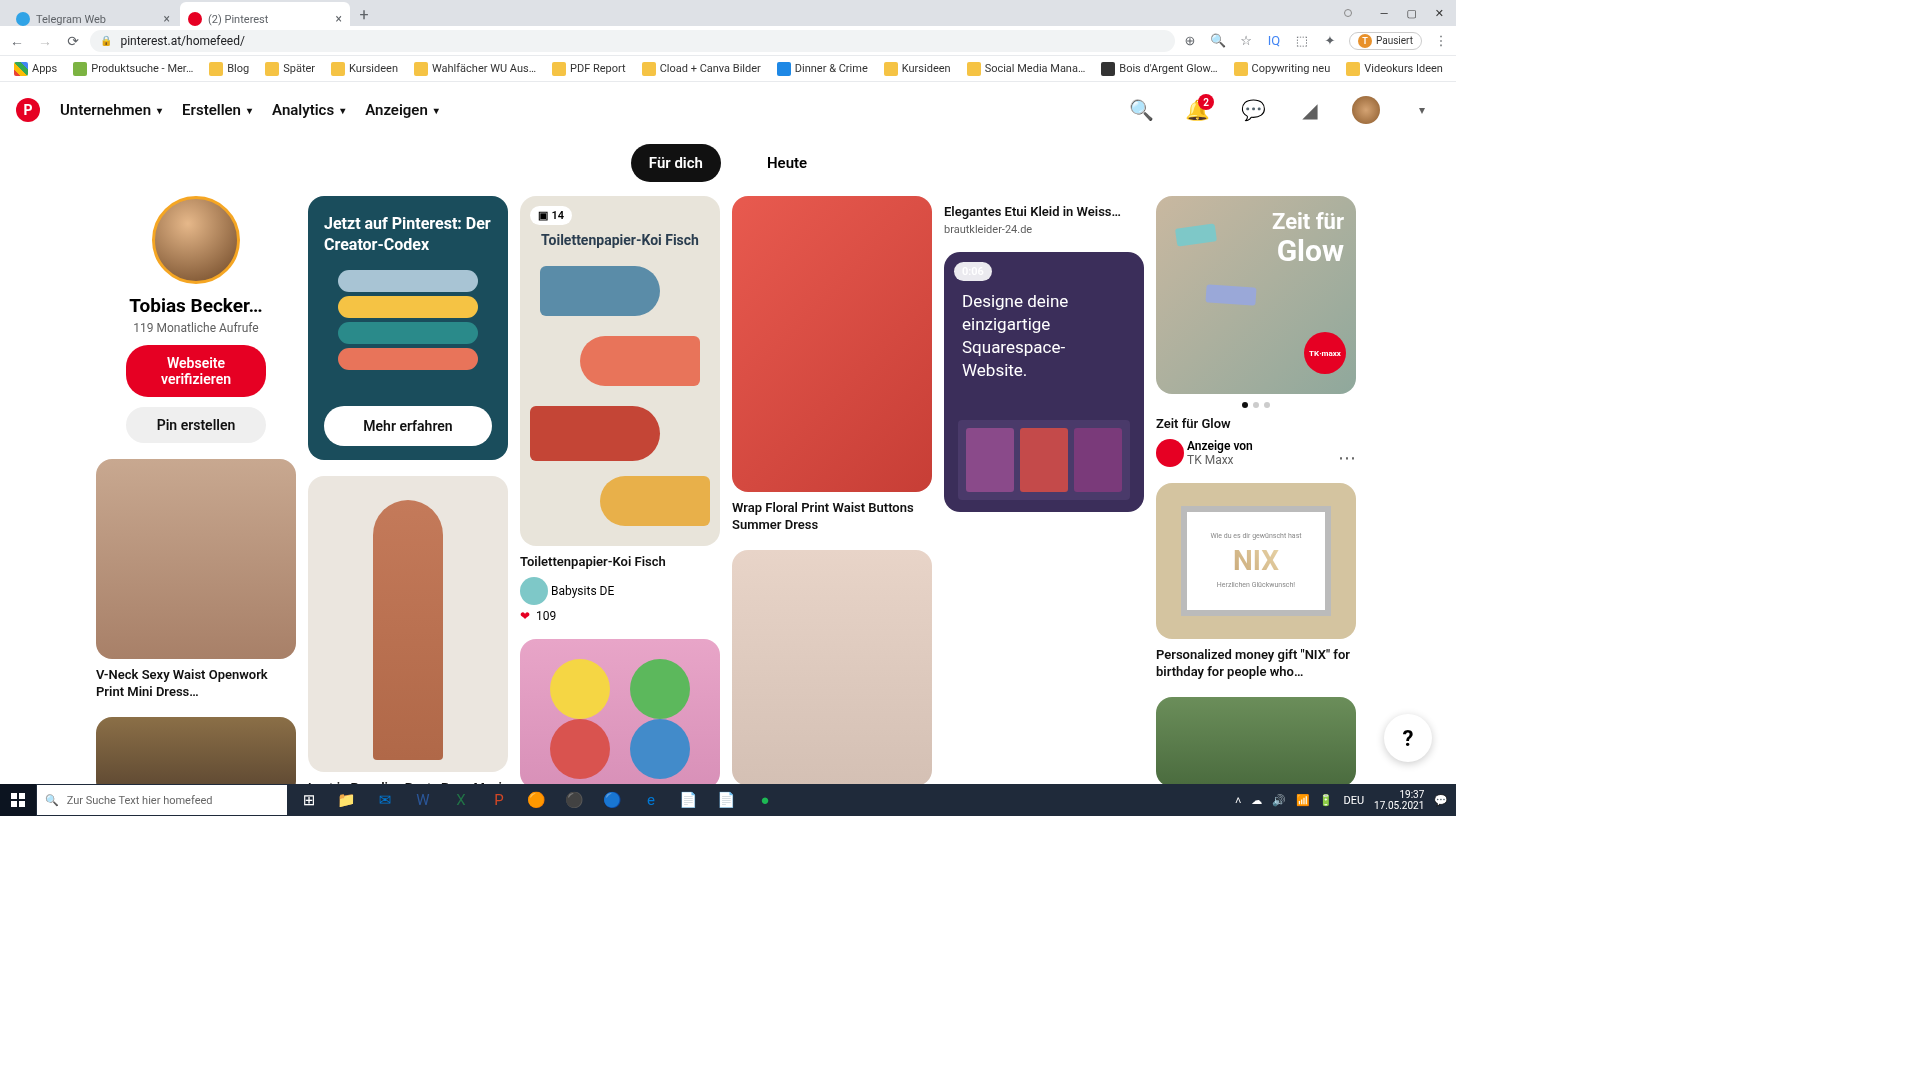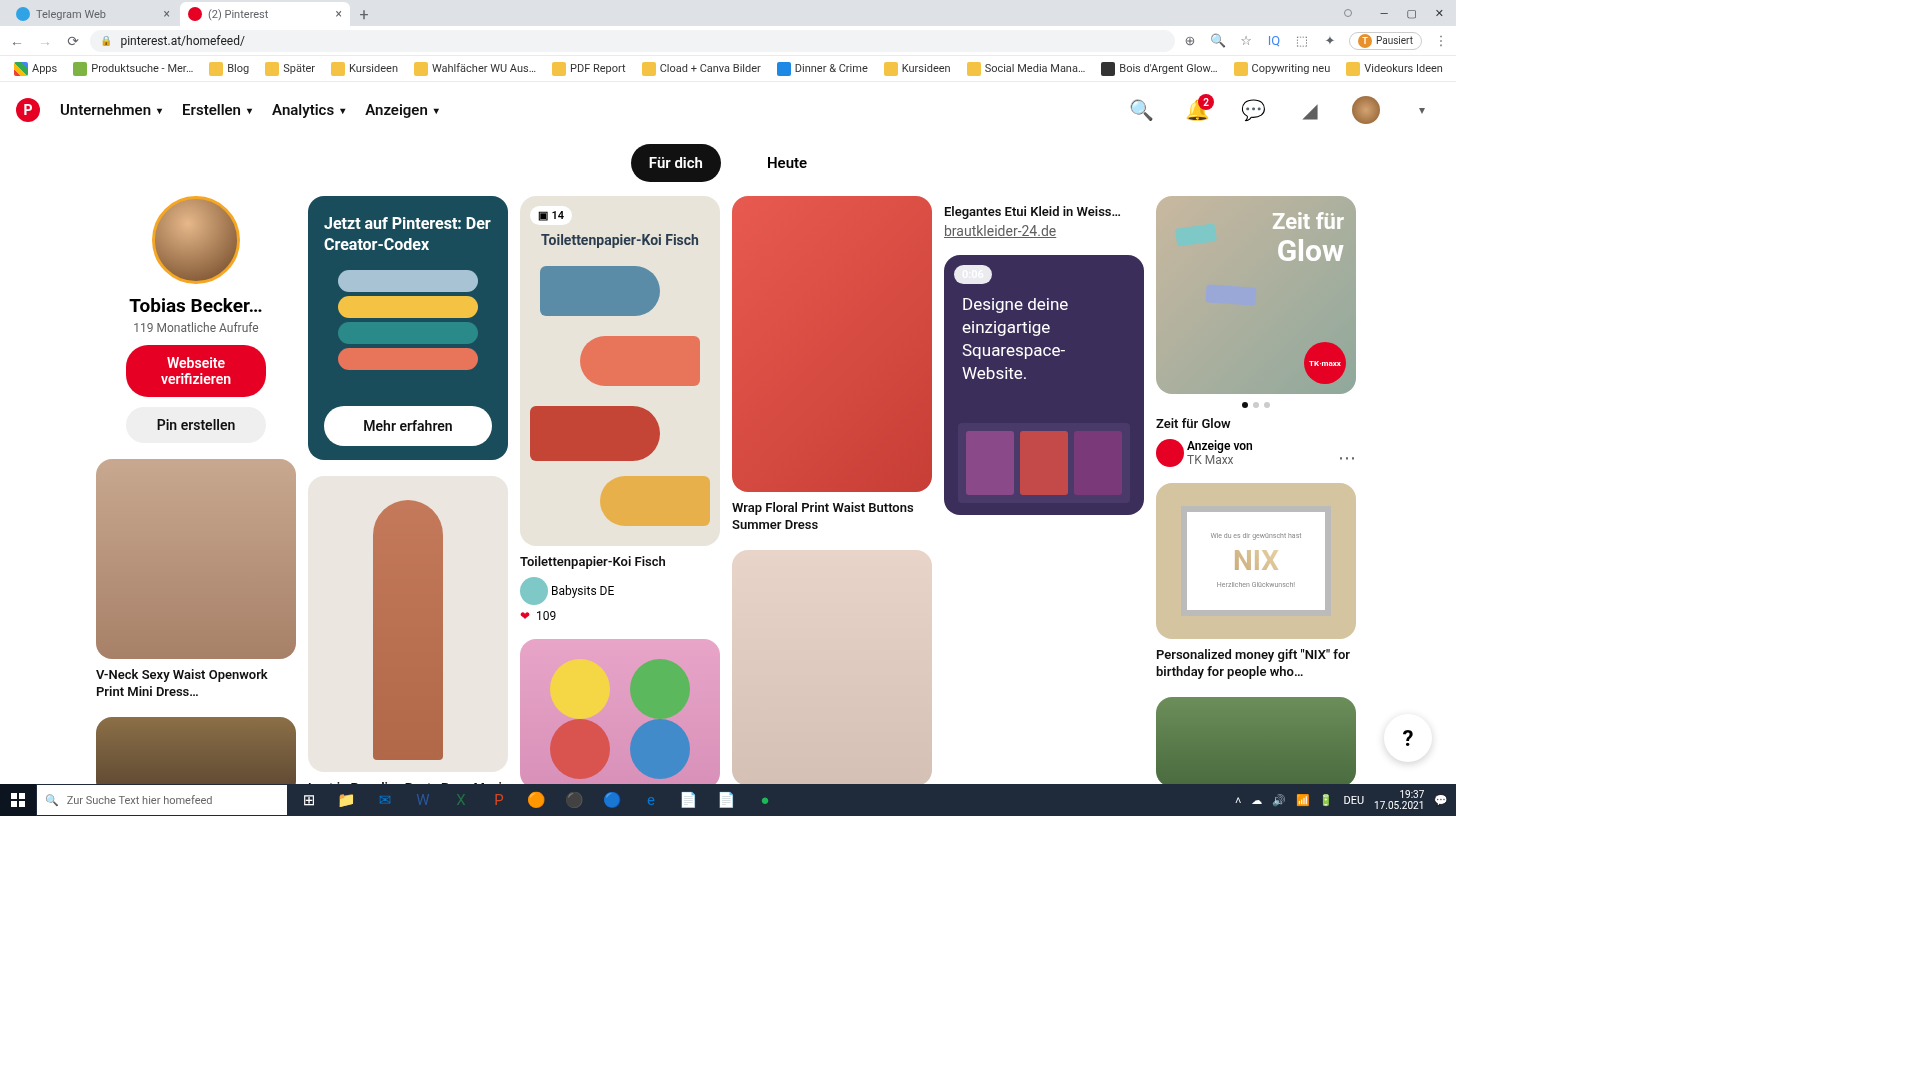--- a/index.html
+++ b/index.html
@@ -1,20 +1,20 @@
 <!DOCTYPE html>
 <html><head>
 <meta charset="utf-8">
 <style>
 * { margin: 0; padding: 0; box-sizing: border-box; font-family: -apple-system, BlinkMacSystemFont, "Segoe UI", Roboto, sans-serif; }
 body { width: 1456px; height: 816px; overflow: hidden; background: #fff; position: relative; }
 
 
 .tabbar { height: 26px; background: #dee1e6; display: flex; align-items: flex-end; padding-left: 8px; }
-.tab { height: 24px; display: flex; align-items: center; padding: 0 8px; font-size: 11px; color: #5f6368; gap: 6px; border-radius: 6px 6px 0 0; margin-right: 2px; width: 170px; position: relative; margin-top: 48px; }
+.tab { height: 24px; display: flex; align-items: flex-end; padding: 0 8px; font-size: 11px; color: #5f6368; gap: 6px; border-radius: 6px 6px 0 0; margin-right: 2px; width: 170px; position: relative; margin-top: 48px; }
 .tab.active { background: #fff; }
 .tab .favicon { width: 14px; height: 14px; border-radius: 50%; display: inline-block; }
 .tab .favicon.telegram { background: #30a3e6; }
 .tab .favicon.pinterest { background: #e60023; }
 .tab .close { margin-left: auto; font-size: 12px; color: #5f6368; cursor: pointer; }
 .newtab { width: 24px; height: 24px; display: flex; align-items: center; justify-content: center; font-size: 16px; color: #5f6368; cursor: pointer; }
 .winctrl { margin-left: auto; display: flex; gap: 18px; padding-right: 12px; align-items: center; height: 100%; }
 .winctrl span { font-size: 11px; color: #333; cursor: pointer; }
 .incognito-dot { width:8px; height:8px; border-radius:50%; border:1px solid #888; margin-right:10px; }
 
@@ -54,21 +54,21 @@
 .feedtabs .ft.active { background:#111; color:#fff; }
 
 
 .feed { padding: 0 90px; position:relative; height: 610px; }
 .col { position:absolute; width: 200px; }
 .col1 { left: 96px; } .col2 { left: 308px; } .col3 { left: 520px; } .col4 { left: 732px; } .col5 { left: 944px; } .col6 { left: 1156px; }
 
 .pin { width: 200px; margin-bottom: 16px; }
 .pin .img { width: 200px; border-radius: 16px; position:relative; overflow:hidden; }
 .pin .title { font-size: 13px; font-weight: 600; color:#111; margin-top:8px; line-height:1.3; }
-.pin .by { font-size:14px; color:#5f5f5f; margin-top:2px;text-decoration:underline; }
+.pin .by { font-size:11px; color:#5f5f5f; margin-top:2px; }
 .pin .author { display:flex; align-items:center; gap:3px; margin-top:6px; }
 .pin .author .aav { width:28px; height:28px; border-radius:50%; }
 .pin .author .aname { font-size:12px; }
 .pin .likes { display:flex; align-items:center; gap:6px; margin-top:4px; font-size:12px; }
 
 
 .profile { text-align:center; }
 .profile .pav { width:88px; height:88px; border-radius:50%; border:3px solid #f5a623; margin:0 auto 10px; background: radial-gradient(circle at 40% 30%, #e6b88a, #6b4423); }
 .profile .pname { font-size:19px; font-weight:700; }
 .profile .pstat { font-size:12px; color:#5f5f5f; margin-top:4px; }
@@ -368,21 +368,21 @@
     </div>
   </div>
 
   <div class="col col6">
     <div class="pin">
       <div class="img bg-glow">
         <div style="position:absolute;top:14px;right:12px;font-size:22px;font-weight:700;color:#fff;text-align:right;line-height:1.1">
           <div>Zeit für</div>
           <div style="font-size:30px">Glow</div>
         </div>
-        <div style="position:absolute;bottom:10px;right:10px;background:#e60023;color:#fff;border-radius:50%;width:42px;height:42px;display:flex;align-items:center;justify-content:center;font-size:8px;font-weight:700">TK·maxx</div>
+        <div style="position:absolute;bottom:20px;right:10px;background:#e60023;color:#fff;border-radius:50%;width:42px;height:42px;display:flex;align-items:center;justify-content:center;font-size:8px;font-weight:700">TK·maxx</div>
         <div style="position:absolute;top:30px;left:20px;width:40px;height:18px;background:#7ec8c8;border-radius:3px;transform:rotate(-8deg)"></div>
         <div style="position:absolute;top:90px;left:50px;width:50px;height:18px;background:#9aa8d8;border-radius:3px;transform:rotate(4deg)"></div>
       </div>
       <div class="dots-ind">
           <span class="on"></span>
           <span></span>
           <span></span>
         </div>
       <div class="title">Zeit für Glow</div>
       <div class="author" style="position:relative">

